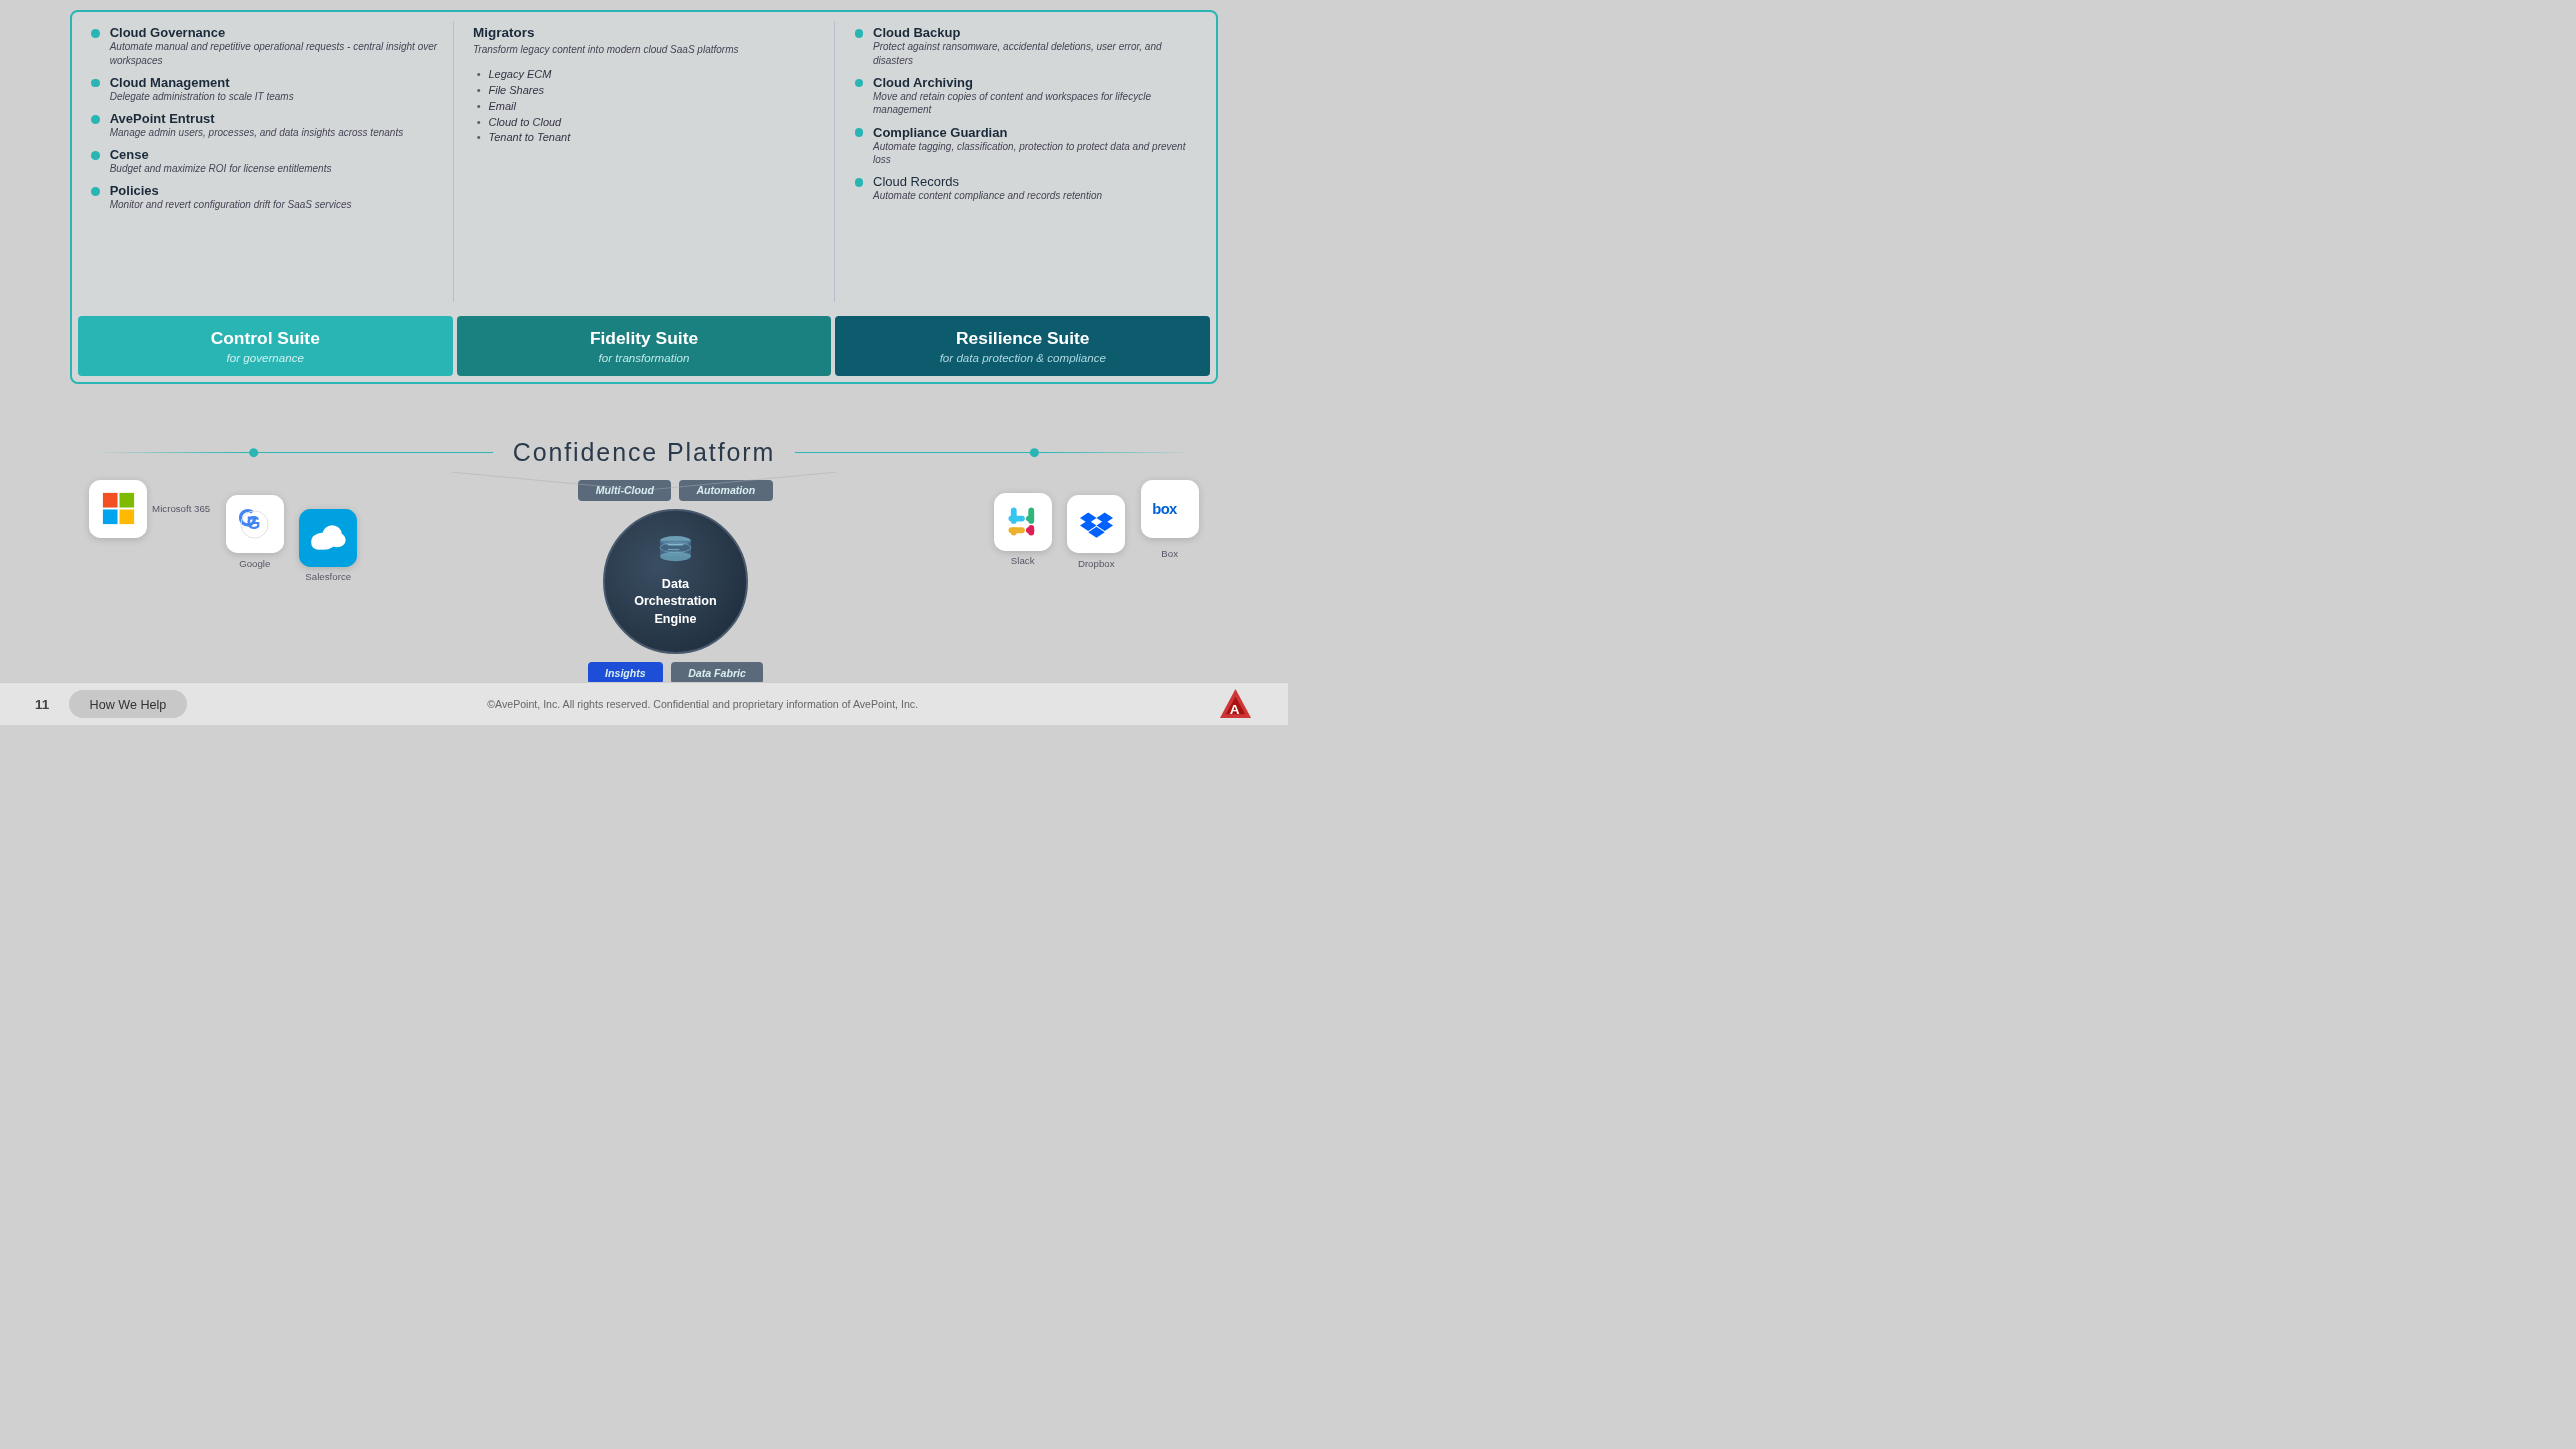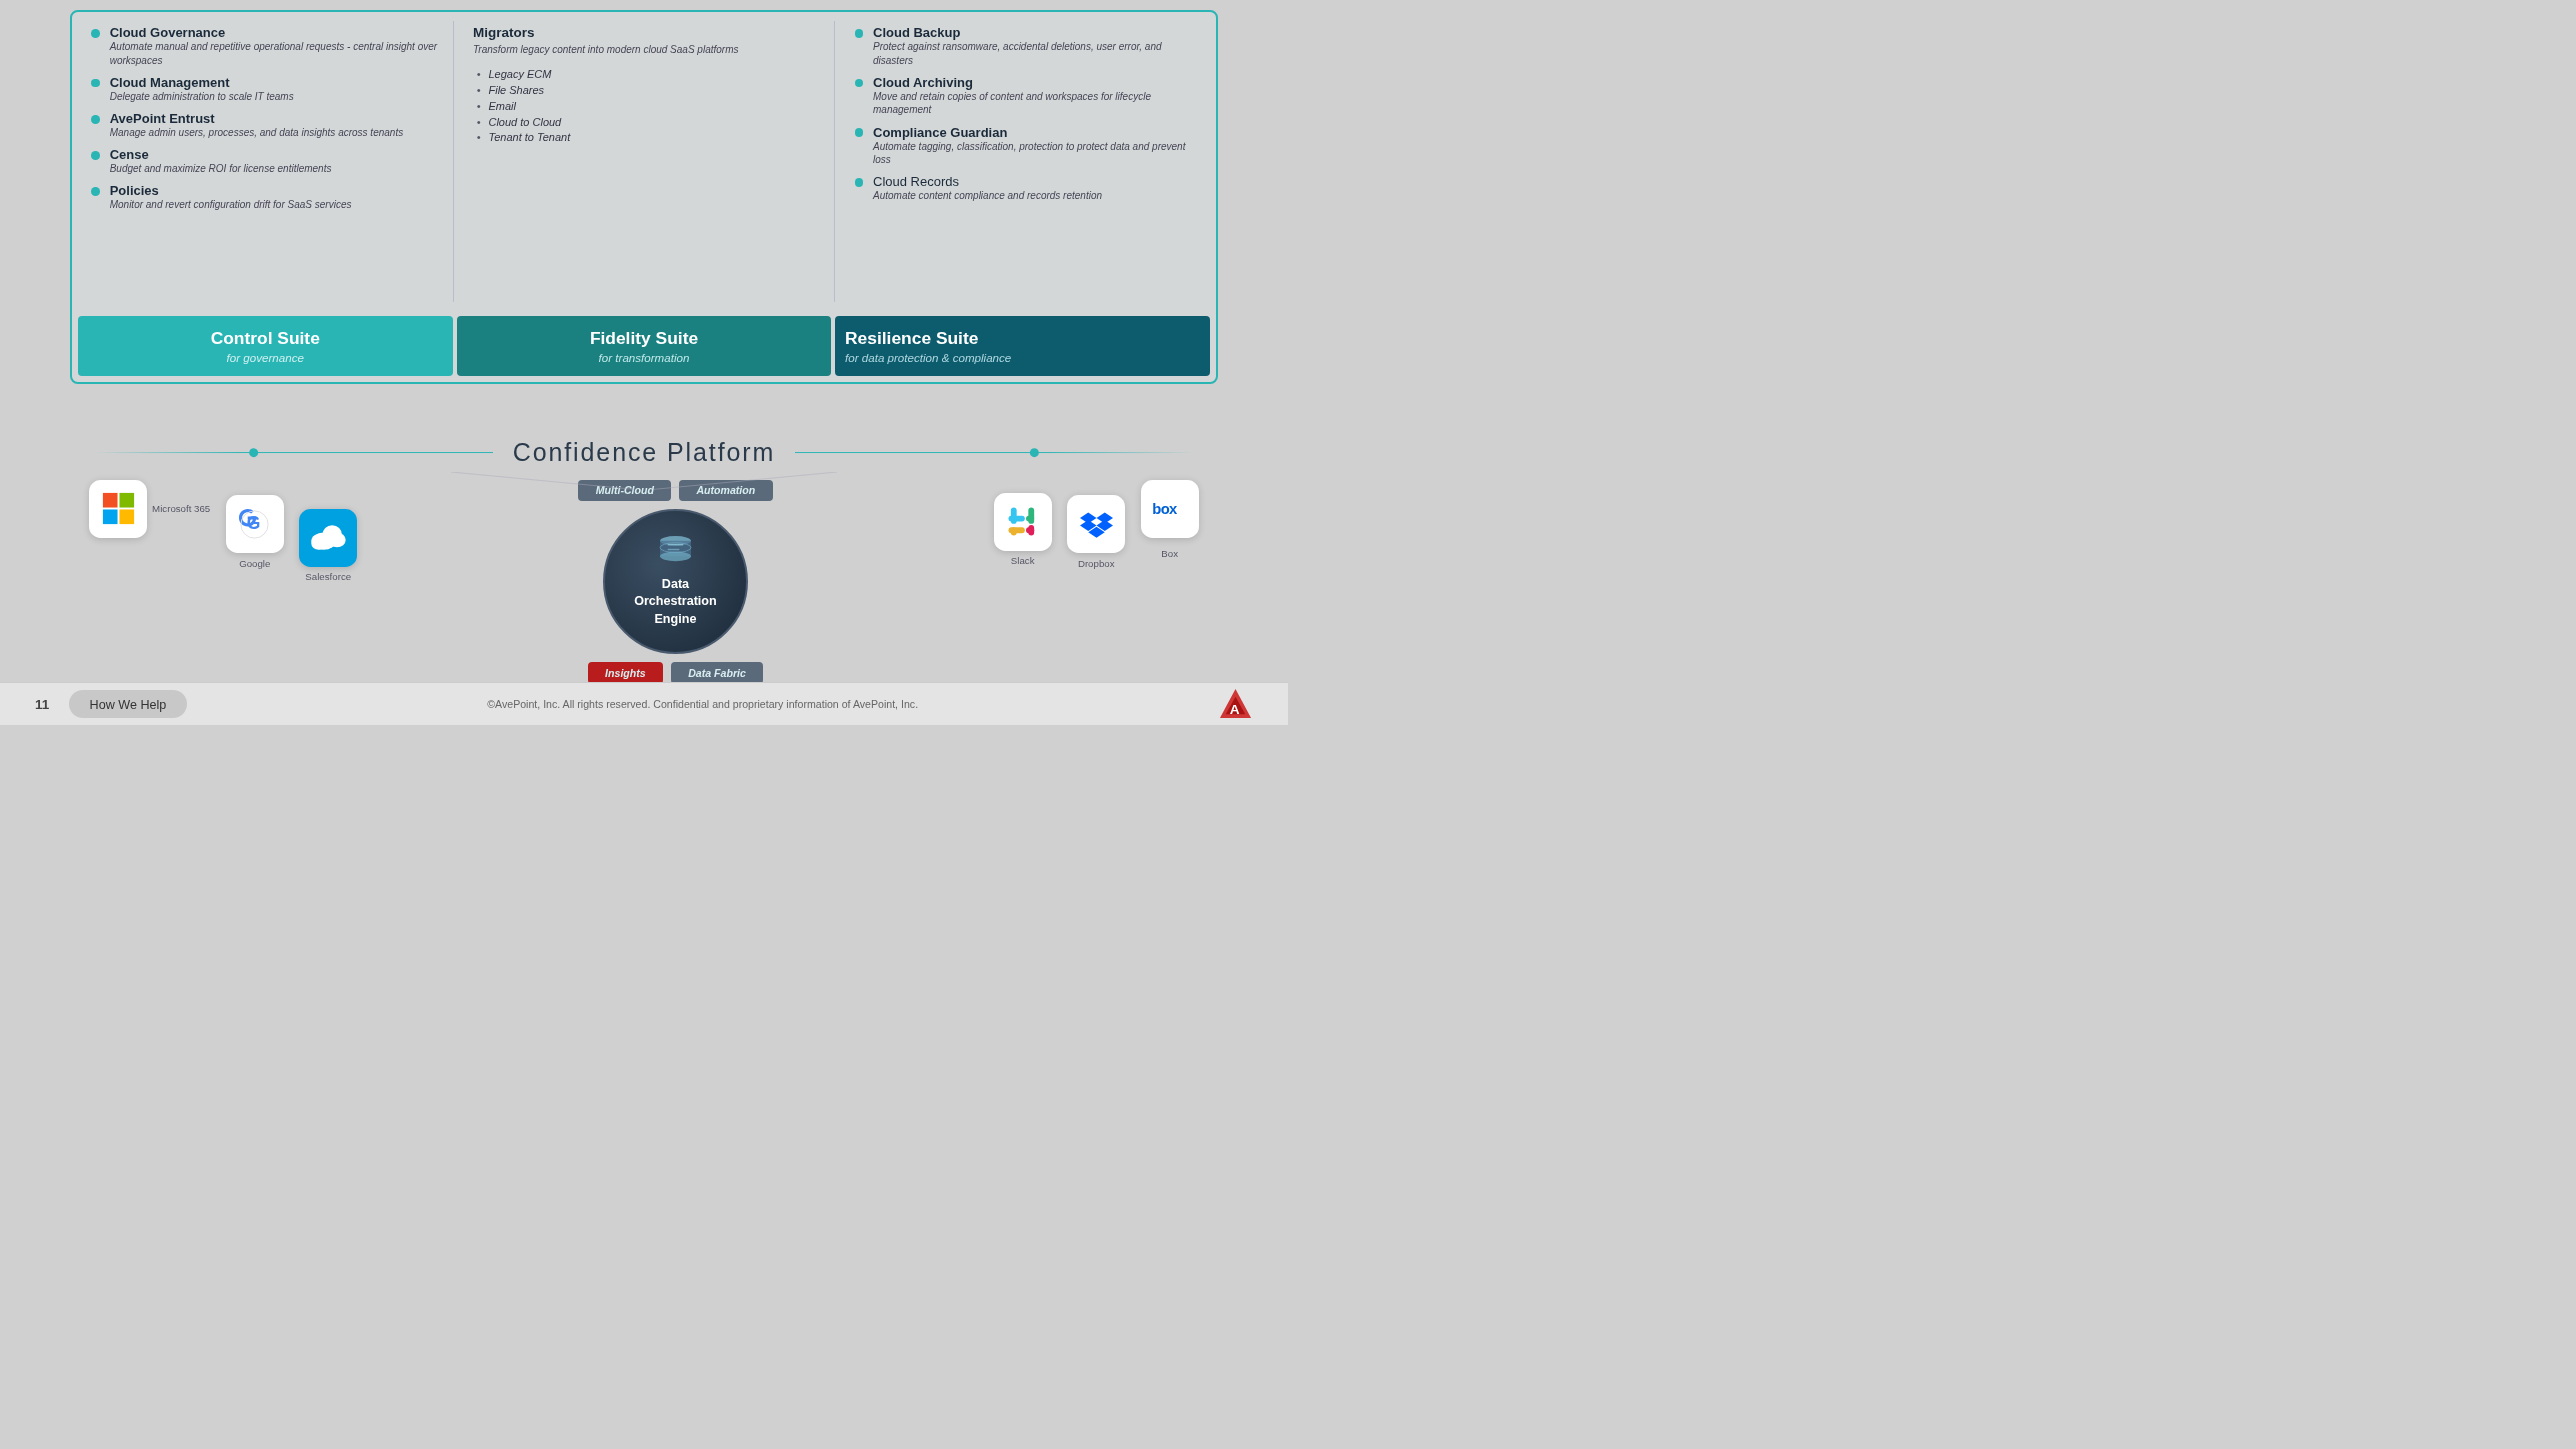--- a/index.html
+++ b/index.html
@@ -140,21 +140,21 @@
       <div style="flex:1;background:#2ab5b5;border-radius:3.9px;padding:13.5px 9.7px 11.6px;text-align:center;">
         <span style="font-size:17.4px;font-weight:800;color:#fff;display:block;line-height:1.1;">Control Suite</span>
         <span style="font-size:11.6px;font-style:italic;color:#d0f0f0;display:block;margin-top:2.9px;text-align:center;">for governance</span>
       </div>
 
       <div style="flex:1;background:#1a8080;border-radius:3.9px;padding:13.5px 9.7px 11.6px;text-align:center;">
         <span style="font-size:17.4px;font-weight:800;color:#fff;display:block;line-height:1.1;">Fidelity Suite</span>
         <span style="font-size:11.6px;font-style:italic;color:#c0e8e8;display:block;margin-top:2.9px;">for transformation</span>
       </div>
 
-      <div style="flex:1;background:#0d5c6e;border-radius:3.9px;padding:13.5px 9.7px 11.6px;text-align:left;">
+      <div style="flex:1;background:#0d5c6e;border-radius:3.9px;padding:13.5px 9.7px 11.6px;text-align:center;">
         <span style="font-size:17.4px;font-weight:800;color:#fff;display:block;line-height:1.1;">Resilience Suite</span>
         <span style="font-size:11.6px;font-style:italic;color:#b0d8e0;display:block;margin-top:2.9px;">for data protection &amp; compliance</span>
       </div>
 
     </div>
   </div>
 
   <div style="position:absolute;top:433px;left:70px;right:70px;bottom:50px;">
 
     <div style="position:relative;height:39px;display:flex;align-items:center;justify-content:center;">
@@ -233,21 +233,21 @@
             </svg>
           </div>
           <div style="font-size:12.6px;font-weight:700;color:#fff;text-align:center;line-height:1.4;">
             <span>Data</span><br>
             <span>Orchestration</span><br>
             <span>Engine</span>
           </div>
         </div>
 
         <div style="display:flex;gap:7.7px;margin-top:7.7px;">
-          <div style="background:#b91c1c;color:#d8eef0;font-size:10.6px;font-style:italic;font-weight:600;padding:4.8px 17.4px;border-radius:3.9px;">Insights</div>
+          <div style="background:#1d4ed8;color:#d8eef0;font-size:10.6px;font-style:italic;font-weight:600;padding:4.8px 17.4px;border-radius:3.9px;">Insights</div>
           <div style="background:#5a6a7a;color:#d8eef0;font-size:10.6px;font-style:italic;font-weight:600;padding:4.8px 17.4px;border-radius:3.9px;">Data Fabric</div>
         </div>
 
       </div>
 
       <div style="display:flex;gap:15.5px;align-items:flex-start;flex-direction:row-reverse;">
 
         <div style="display:flex;flex-direction:column;align-items:center;gap:10px;">
           <div style="width:58px;height:58px;border-radius:11.6px;background:#fff;box-shadow:0 1.9px 7.7px rgba(0,0,0,0.15);display:flex;align-items:center;justify-content:center;">
             <svg width="37" height="19.3" viewBox="0 0 60 30">

